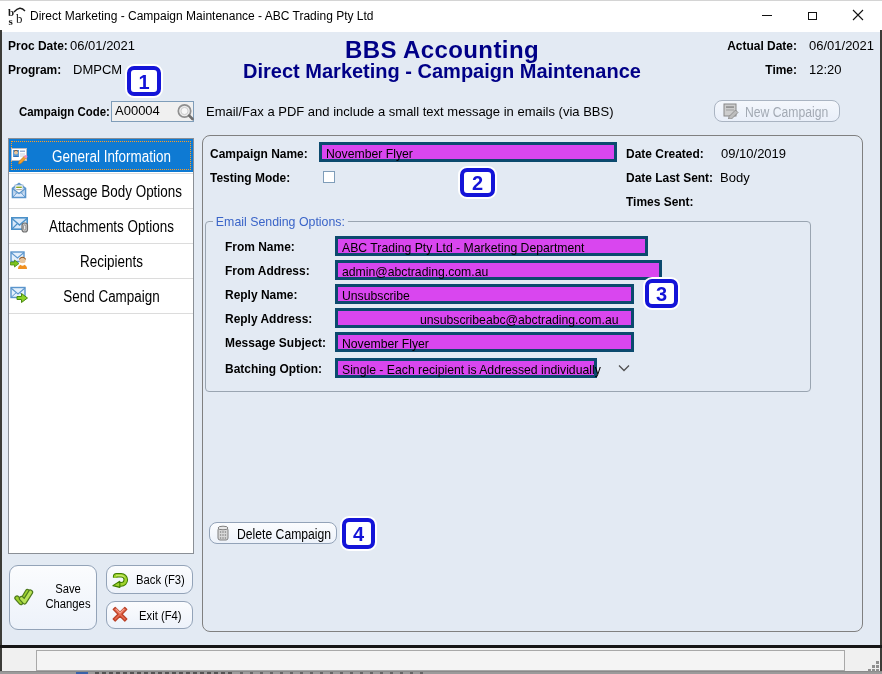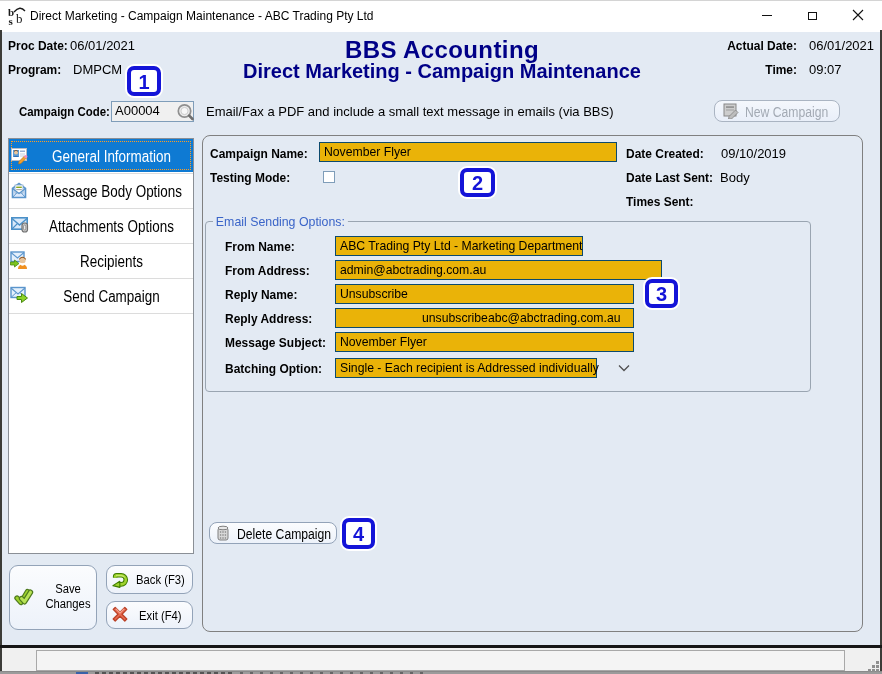--- a/index.html
+++ b/index.html
@@ -2,21 +2,21 @@
 <html><head>
 <meta charset="utf-8">
 <style>
 * { margin:0; padding:0; box-sizing:border-box; }
 html,body { width:882px; height:674px; overflow:hidden; font-family:"Liberation Sans", sans-serif; }
 body { position:relative; background:#e3eaf3; }
 .abs { position:absolute; }
 .lbl { position:absolute; font-weight:bold; font-size:13px; color:#000; white-space:pre; transform:scaleX(0.92); transform-origin:0 50%; }
 .lblr { position:absolute; font-weight:bold; font-size:13px; color:#000; white-space:pre; transform:scaleX(0.92); transform-origin:100% 50%; text-align:right; }
 .val { position:absolute; font-size:13px; color:#000; white-space:pre; }
-.inp { position:absolute; background:#eab308; border:1px solid #0c4a6e; font-size:13px; color:#000; padding:1px 0 0 4px; white-space:pre; }
+.inp { position:absolute; background:#d946ef; border:3px solid #0c4a6e; font-size:13px; color:#000; padding:1px 0 0 4px; white-space:pre; }
 .inp > span { display:inline-block; transform:scaleX(0.94); transform-origin:0 0; }
 .ann { position:absolute; background:#fff; border:4px solid #1414d8; border-radius:7px; box-shadow:0 0 0 2px #fff; color:#1414d8; font-weight:bold; font-size:20px; text-align:center; }
 .btn { position:absolute; background:linear-gradient(#fbfcfe,#edf2fa); border:1px solid #93a3b8; border-radius:9px; }
 .btxt { position:absolute; font-size:12.5px; color:#000; white-space:pre; transform:scaleX(0.90); transform-origin:0 50%; }
 .side { position:absolute; font-size:16px; color:#000; white-space:pre; transform:scaleX(0.84); transform-origin:50% 50%; left:30px; width:163px; text-align:center; }
 </style>
 </head>
 <body>
 
 <div class="abs" style="left:0;top:0;width:882px;height:32px;background:#fff;border-top:1px solid #d4d4d4;"></div>
@@ -36,21 +36,21 @@
 <div class="abs" style="left:0;top:30px;width:2px;height:644px;background:#3c3c38;"></div>
 <div class="abs" style="left:880px;top:30px;width:2px;height:644px;background:#3c3c38;"></div>
 
 <div class="lbl" style="left:8px;top:38px;">Proc Date:</div>
 <div class="val" style="left:70px;top:38px;">06/01/2021</div>
 <div class="lbl" style="left:8px;top:62px;">Program:</div>
 <div class="val" style="left:73px;top:62px;">DMPCM</div>
 <div class="lblr" style="left:629px;top:38px;width:168px;">Actual Date:</div>
 <div class="val" style="left:809px;top:38px;">06/01/2021</div>
 <div class="lblr" style="left:629px;top:62px;width:168px;">Time:</div>
-<div class="val" style="left:809px;top:62px;">09:07</div>
+<div class="val" style="left:809px;top:62px;">12:20</div>
 <div class="abs" style="left:0;top:36px;width:884px;text-align:center;font-weight:bold;font-size:24px;letter-spacing:0.4px;color:#000087;">BBS Accounting</div>
 <div class="abs" style="left:0;top:60px;width:884px;text-align:center;font-weight:bold;font-size:20px;color:#000087;">Direct Marketing - Campaign Maintenance</div>
 
 <div class="lbl" style="left:19px;top:104px;transform:scaleX(0.88);">Campaign Code:</div>
 <div class="abs" style="left:111px;top:101px;width:83px;height:21px;background:#f0f0f0;border:1px solid #7f9db9;"></div>
 <div class="val" style="left:115px;top:103px;">A00004</div>
 <svg class="abs" style="left:176px;top:103px;" width="19" height="18" viewBox="0 0 19 18">
   <circle cx="8.5" cy="8" r="6.2" fill="#ededed" stroke="#8f8f8f" stroke-width="1.7"></circle>
   <circle cx="8.5" cy="8" r="3.6" fill="#f8f8f8" stroke="#cccccc" stroke-width="1"></circle>
   <path d="M13.2 12.6 L16.5 16" stroke="#6f6f6f" stroke-width="2.6" stroke-linecap="round"></path>
@@ -132,21 +132,21 @@
 <div class="lbl" style="left:210px;top:170px;">Testing Mode:</div>
 <div class="abs" style="left:323px;top:171px;width:12px;height:12px;background:#fff;border:1px solid #7f9db9;"></div>
 <div class="lbl" style="left:626px;top:170px;">Date Last Sent:</div>
 <div class="val" style="left:720px;top:170px;">Body</div>
 <div class="lbl" style="left:626px;top:194px;">Times Sent:</div>
 
 <div class="abs" style="left:205px;top:221px;width:606px;height:171px;border:1px solid #9aa5b1;border-radius:4px;"></div>
 <div class="abs" style="left:213px;top:214px;font-size:13px;color:#3a64c8;background:#e3eaf3;padding:0 3px;white-space:pre;transform:scaleX(0.95);transform-origin:0 50%;">Email Sending Options:</div>
 
 <div class="lbl" style="left:225px;top:239px;">From Name:</div>
-<div class="inp" style="left:335px;top:236px;width:248px;height:20px;"><span>ABC Trading Pty Ltd - Marketing Department</span></div>
+<div class="inp" style="left:335px;top:236px;width:313px;height:20px;"><span>ABC Trading Pty Ltd - Marketing Department</span></div>
 <div class="lbl" style="left:225px;top:263px;">From Address:</div>
 <div class="inp" style="left:335px;top:260px;width:327px;height:20px;"><span>admin@abctrading.com.au</span></div>
 <div class="lbl" style="left:225px;top:287px;">Reply Name:</div>
 <div class="inp" style="left:335px;top:284px;width:299px;height:20px;"><span>Unsubscribe</span></div>
 <div class="lbl" style="left:225px;top:311px;">Reply Address:</div>
 <div class="inp" style="left:335px;top:308px;width:299px;height:20px;text-align:right;"><span>unsubscribeabc@abctrading.com.au</span></div>
 <div class="lbl" style="left:225px;top:335px;">Message Subject:</div>
 <div class="inp" style="left:335px;top:332px;width:299px;height:20px;"><span>November Flyer</span></div>
 <div class="lbl" style="left:225px;top:361px;">Batching Option:</div>
 <div class="inp" style="left:335px;top:358px;width:262px;height:20px;"><span>Single - Each recipient is Addressed individually</span></div>

